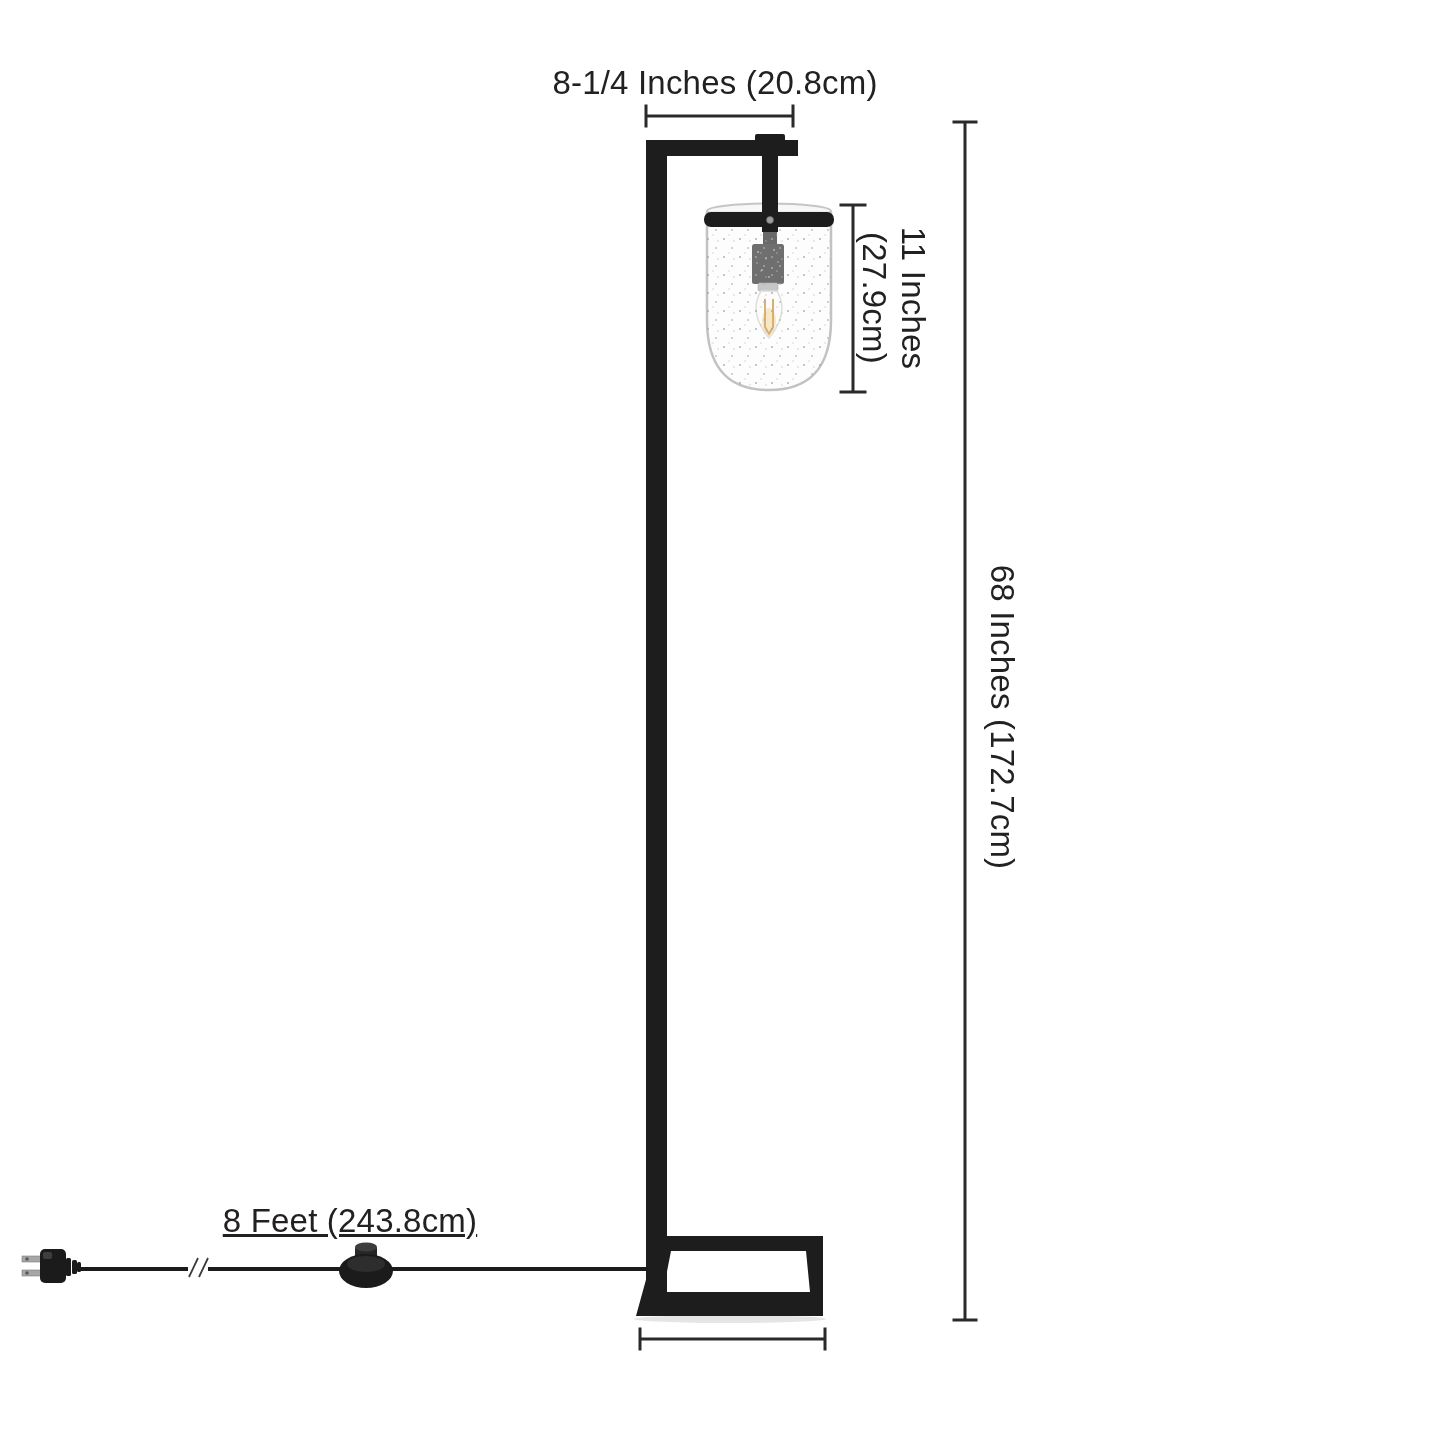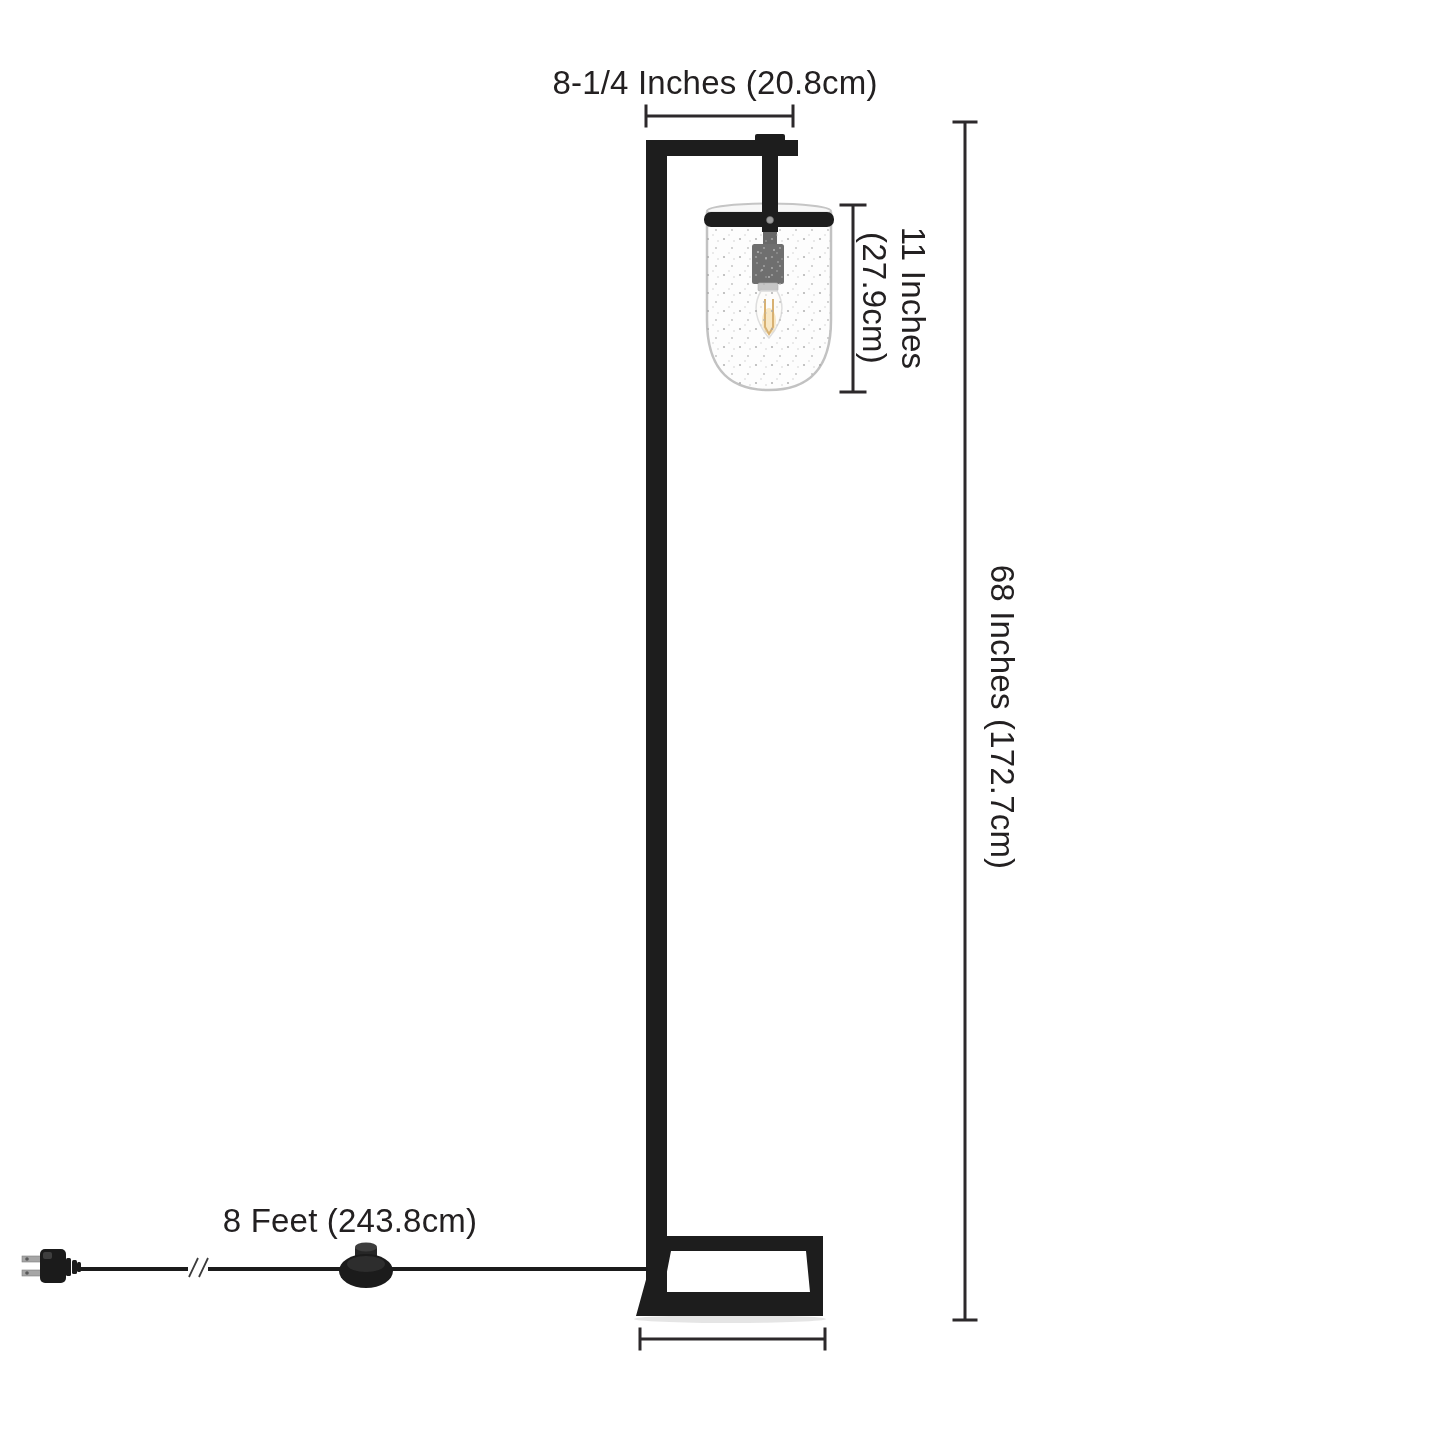--- a/index.html
+++ b/index.html
@@ -27,21 +27,21 @@
     white-space: nowrap;
     letter-spacing: 0.2px;
   }
   .dim-label.rot90 {
     transform: rotate(90deg);
     transform-origin: center center;
   }
   #label-shade-width  { left: 465px; top: 63px;   width: 500px; }
   #label-shade-height { left: 803px; top: 258px;  width: 180px; height: 80px; }
   #label-lamp-height  { left: 832px; top: 697px;  width: 340px; height: 40px; }
-  #label-cord-length  { left: 150px; top: 1201px; width: 400px; }
+  #label-cord-length  { left: 150px; top: 1201px; width: 400px; text-decoration: underline; }
   #label-base-width   { left: 528px; top: 1349px; width: 400px; }
 </style>
 </head>
 <body>
 
 <div class="canvas">
 
   <svg class="art" viewBox="0 0 1445 1445" xmlns="http://www.w3.org/2000/svg">
     <defs>
       <pattern id="seeds" width="16" height="18" patternUnits="userSpaceOnUse">

